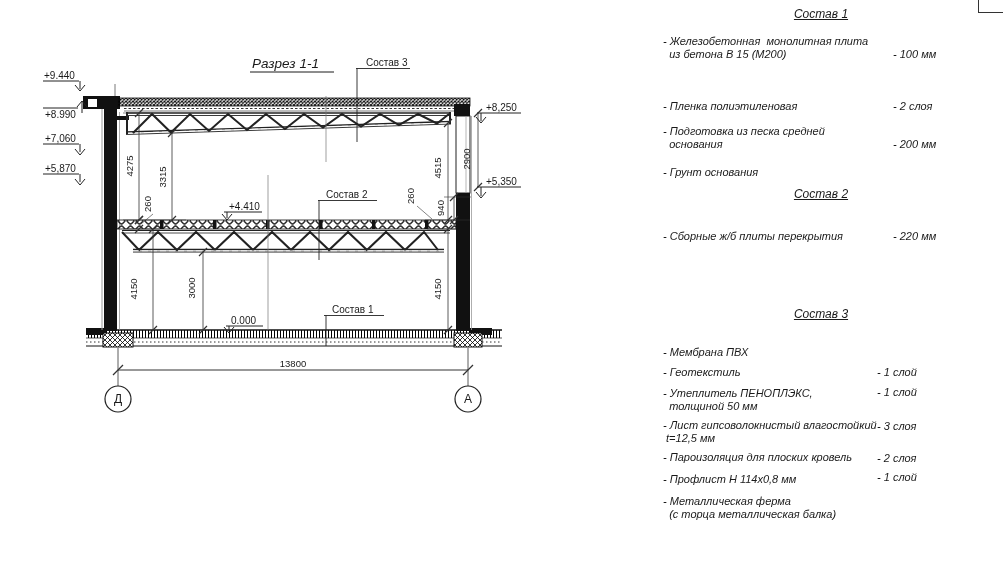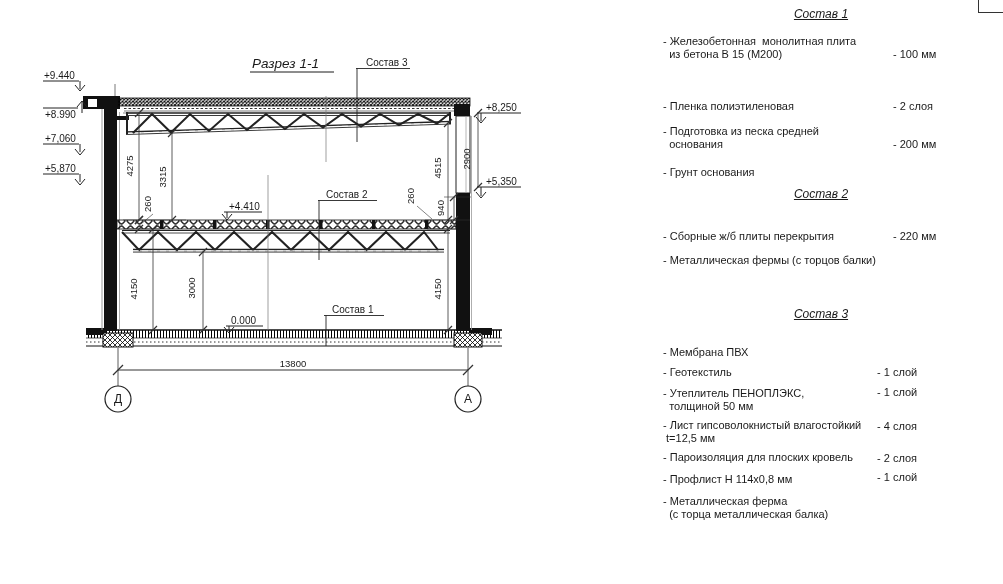--- a/index.html
+++ b/index.html
@@ -11,21 +11,21 @@
   #draw{position:absolute;left:0;top:0;}
   svg text{fill:#1a1a1a;}
   .dimtxt{font-size:9.5px;}
   .elevtxt{font-size:10px;}
   .leadtxt{font-size:10px;}
   .titletxt{font-size:13.5px;font-style:italic;}
   .axistxt{font-size:12px;}
   
   #legend{position:absolute;left:656px;top:4px;width:330px;height:560px;font-size:11px;line-height:12.5px;}
   .ltitle{position:absolute;left:0;width:100%;text-align:center;font-style:italic;font-size:12px;text-decoration:underline;}
-  .li{position:absolute;left:7px;right:8px;}
+  .li{position:absolute;left:7px;right:8px;font-style:italic;}
   .nm{display:block;white-space:pre-wrap;}
   .qt{position:absolute;top:0;white-space:nowrap;}
   .q12{left:230px;}
   .q3{left:214px;margin-top:20px;}
   .l2{top:13px;}
   
   #corner-box{position:absolute;left:978px;top:0;width:25px;height:12px;
     border-left:1.8px solid #333;border-bottom:1.8px solid #333;}
 </style>
 </head>
@@ -253,38 +253,35 @@
   <div class="li" style="top:162px">
     <span class="nm">- Грунт основания</span>
   </div>
 
   <div class="ltitle" style="top:184px">Состав 2</div>
 
   <div class="li" style="top:226px">
     <span class="nm">- Сборные ж/б плиты перекрытия</span>
     <span class="qt q12">- 220 мм</span>
   </div>
-  <div class="li" style="top:250px">
-    <span class="nm">- Металлическая фермы (с торцов балки)</span>
-  </div>
 
   <div class="ltitle" style="top:304px">Состав 3</div>
 
   <div class="li" style="top:342px">
     <span class="nm">- Мембрана ПВХ</span>
     <span class="qt q3">- 1 слой</span>
   </div>
   <div class="li" style="top:362px">
     <span class="nm">- Геотекстиль</span>
     <span class="qt q3">- 1 слой</span>
   </div>
   <div class="li" style="top:383px">
     <span class="nm">- Утеплитель ПЕНОПЛЭКС,
   толщиной 50 мм</span>
-    <span class="qt q3 l2">- 4 слоя</span>
+    <span class="qt q3 l2">- 3 слоя</span>
   </div>
   <div class="li" style="top:415px">
     <span class="nm">- Лист гипсоволокнистый влагостойкий
  t=12,5 мм</span>
     <span class="qt q3 l2">- 2 слоя</span>
   </div>
   <div class="li" style="top:447px">
     <span class="nm">- Пароизоляция для плоских кровель</span>
     <span class="qt q3">- 1 слой</span>
   </div>

